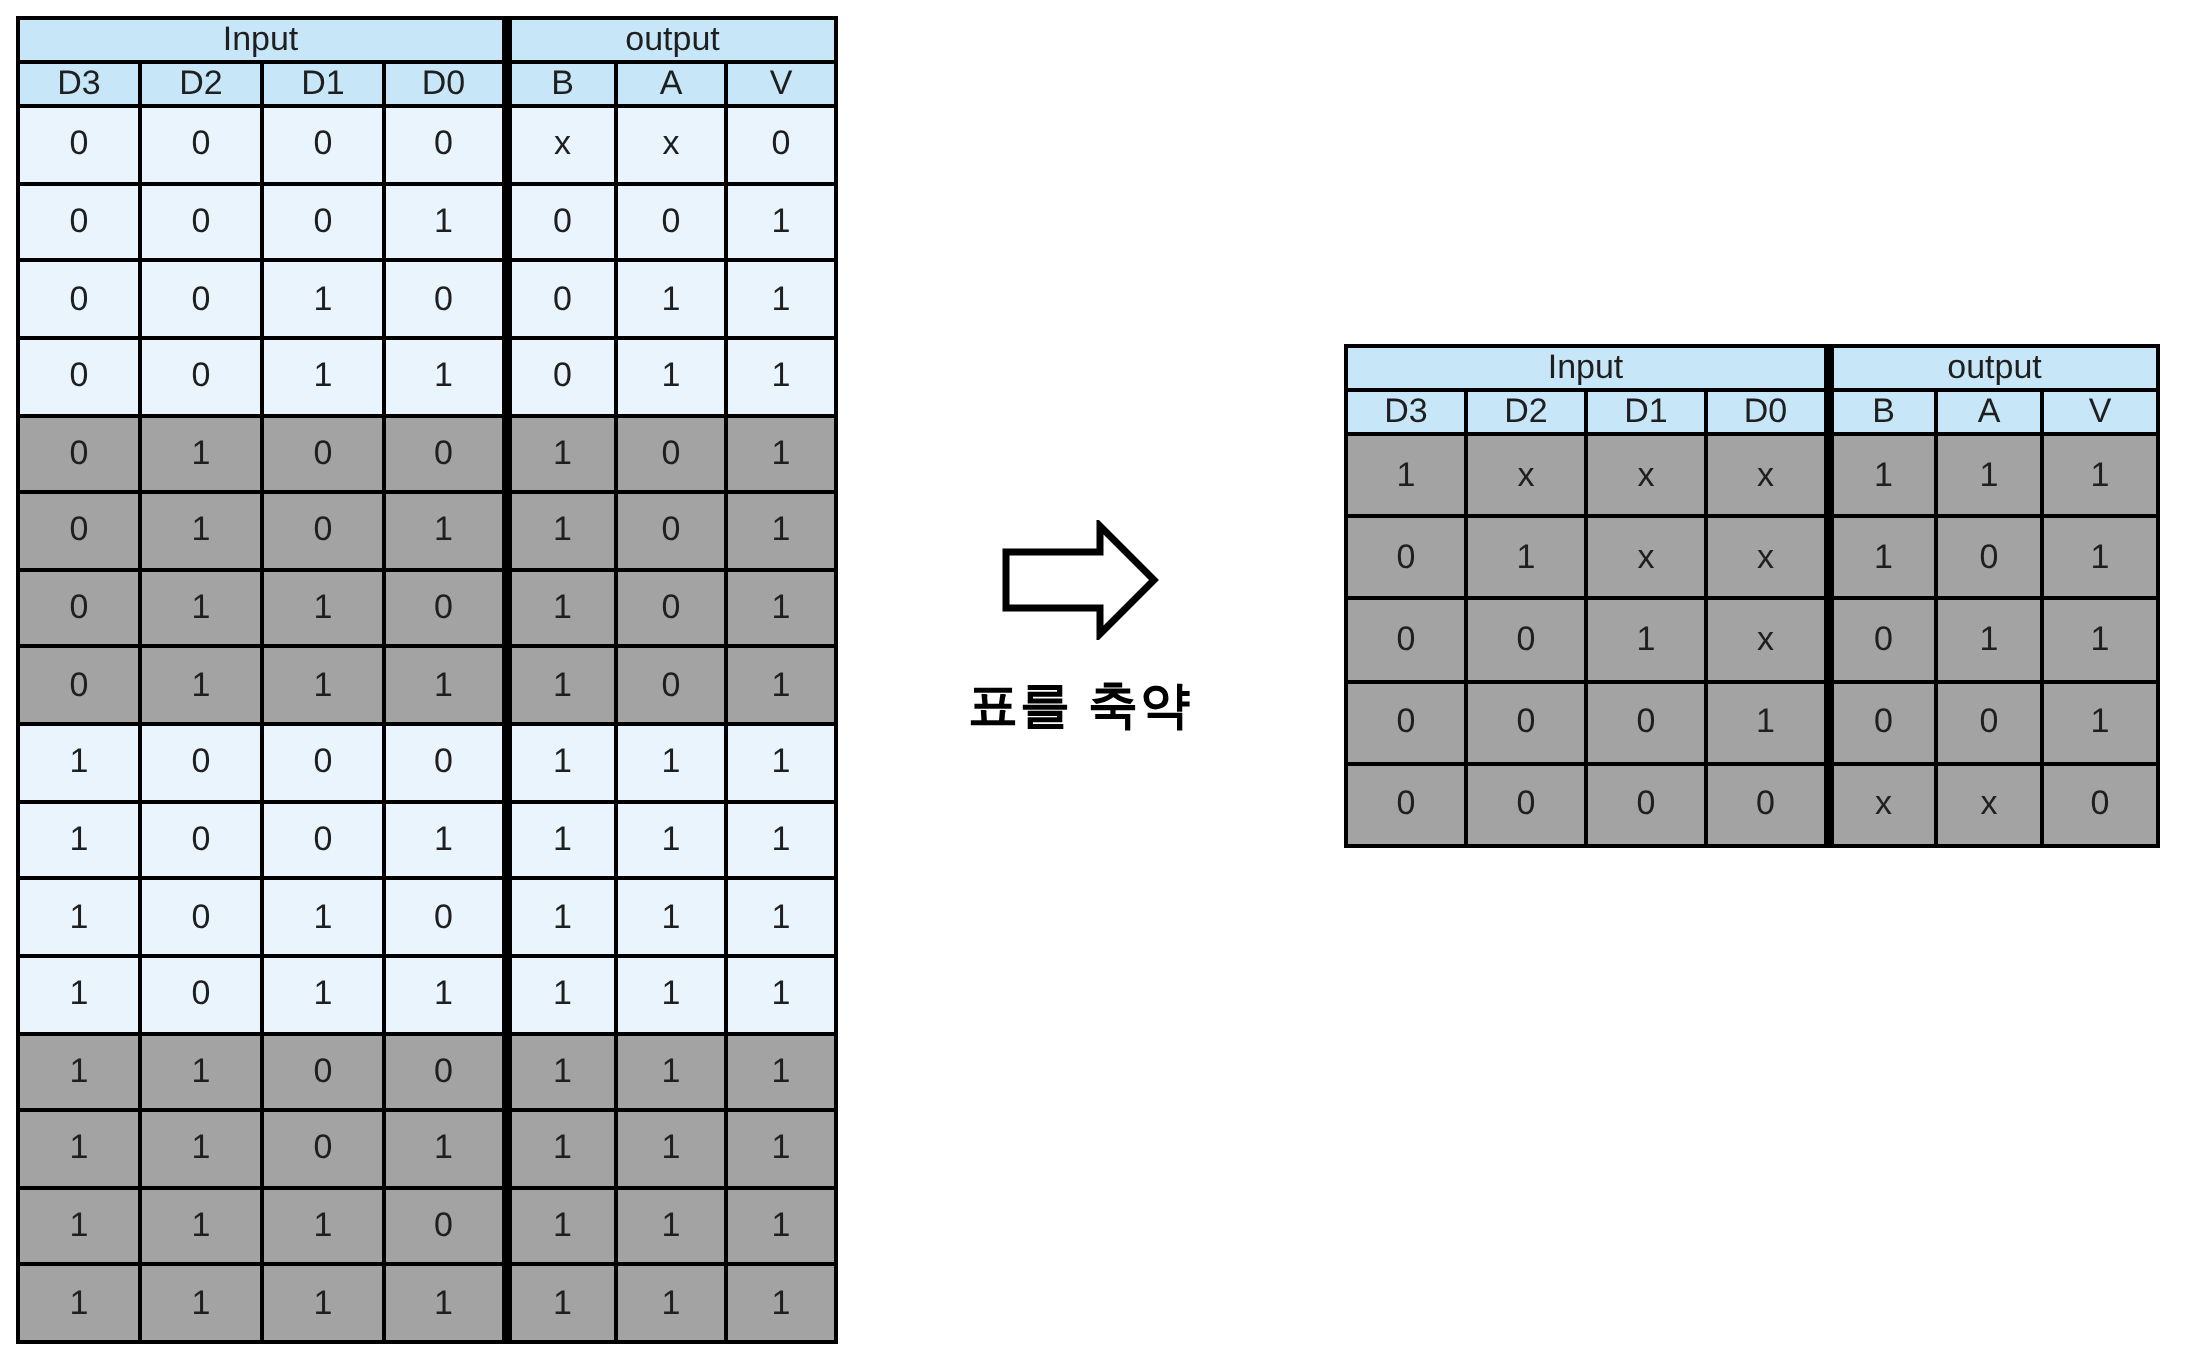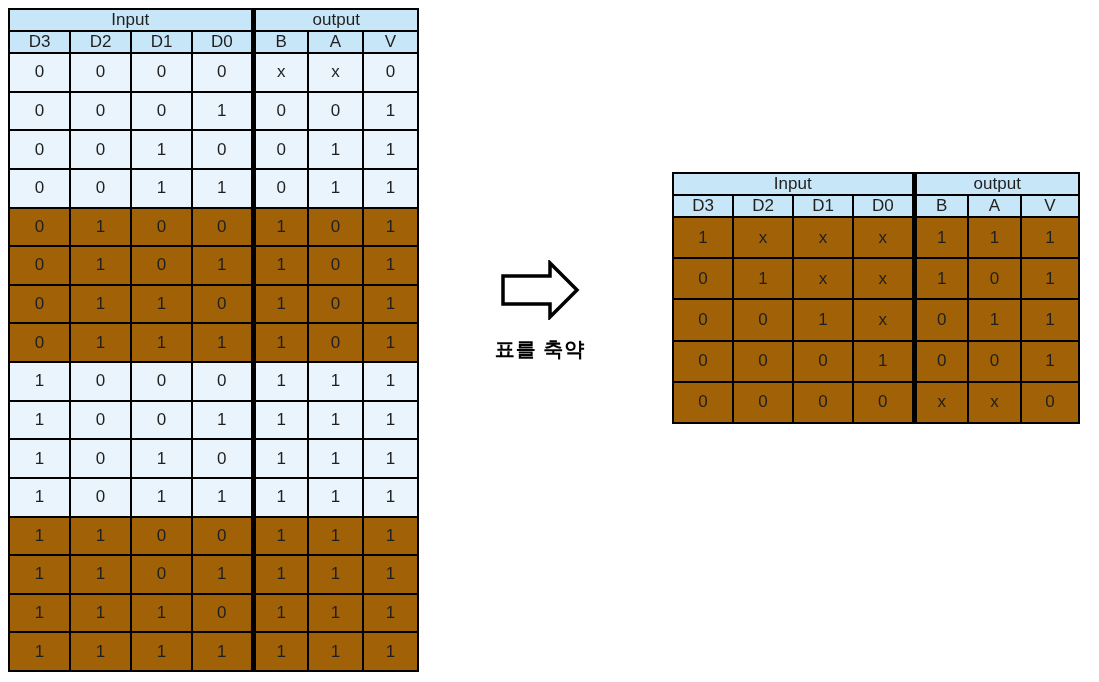--- a/index.html
+++ b/index.html
@@ -10,21 +10,21 @@
     background: #ffffff;
     font-family: "Liberation Sans", "DejaVu Sans", sans-serif;
     color: #1f1f1f;
     overflow: hidden;
   }
 
   table.truth-table {
     position: absolute;
     border-collapse: collapse;
     table-layout: fixed;
-    background: #a16207;
+    background: #a3a3a3;
   }
   table.truth-table th,
   table.truth-table td {
     border: 2px solid #000000;
     text-align: center;
     vertical-align: middle;
     padding: 0;
     font-size: 17px;
     font-weight: 400;
     color: #1f1f1f;
@@ -40,21 +40,21 @@
   .middle {
     position: absolute;
     left: 470px;
     top: 260px;
     width: 140px;
     text-align: center;
   }
   .arrow-wrap { display: block; margin: 0 auto; width: 80px; height: 60px; }
   .caption {
     margin-top: 16px;
-    font-size: 20px;
+    font-size: 25px;
     font-weight: 700;
     color: #000000;
     letter-spacing: 1px;
     white-space: nowrap;
   }
 </style>
 </head>
 <body>
 
 <div class="canvas">

